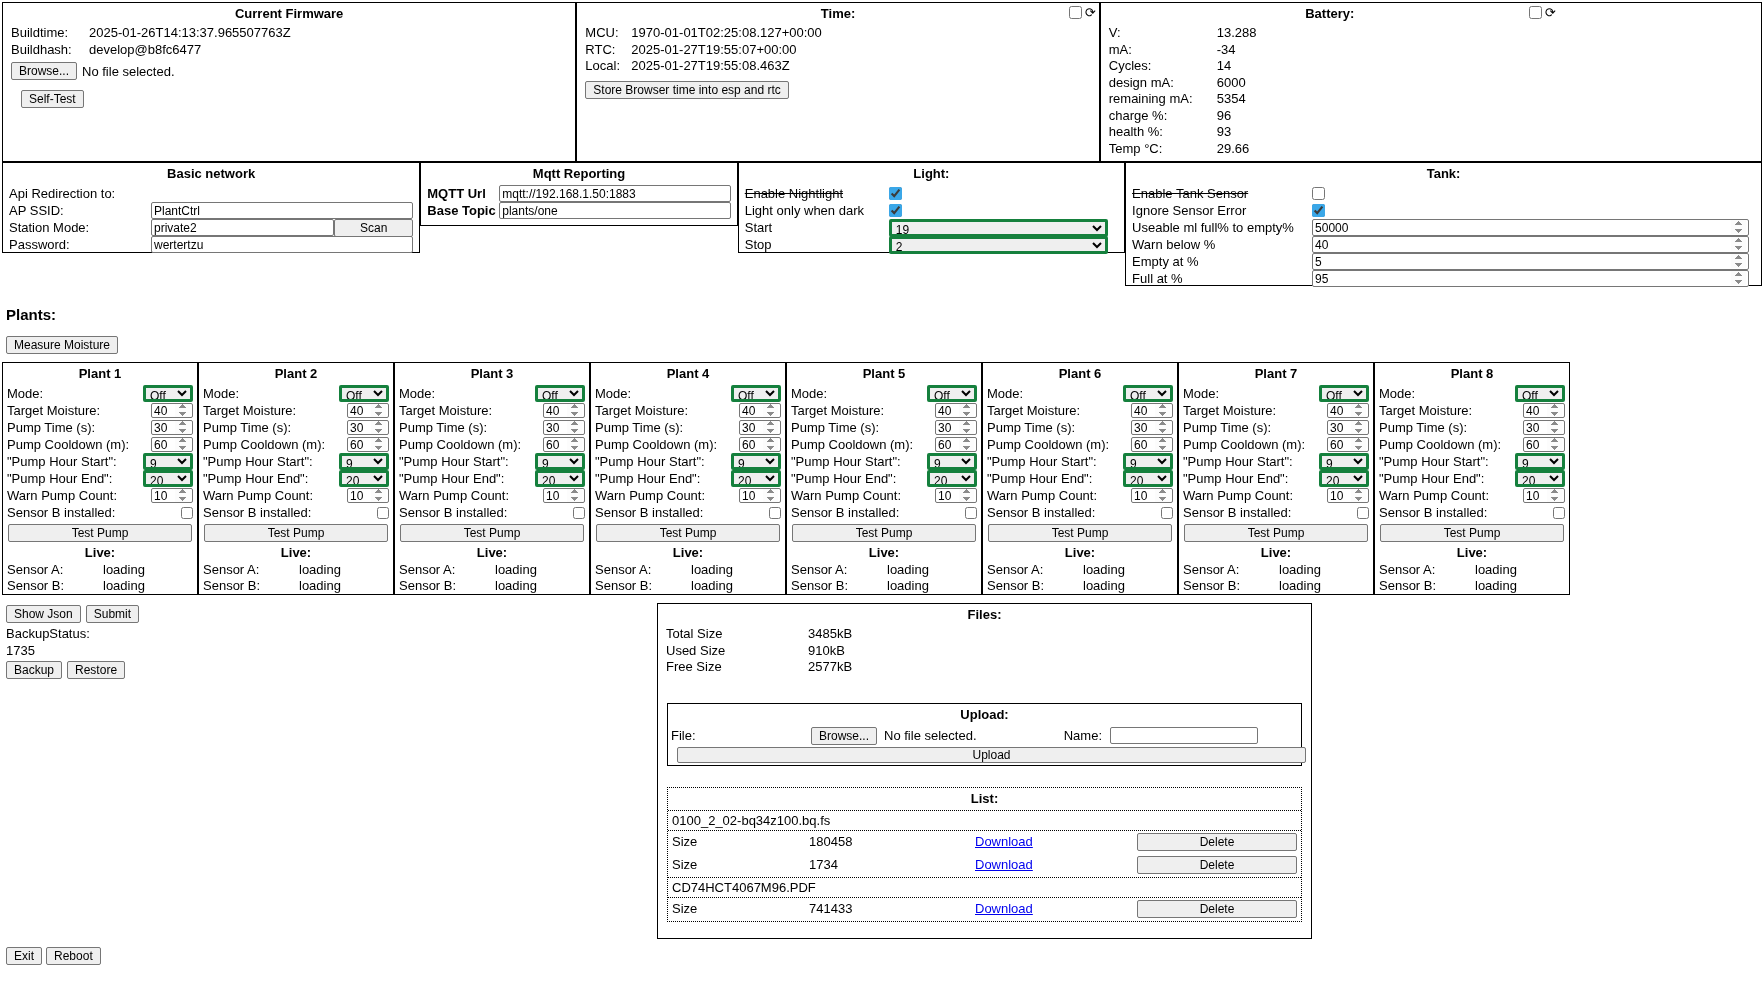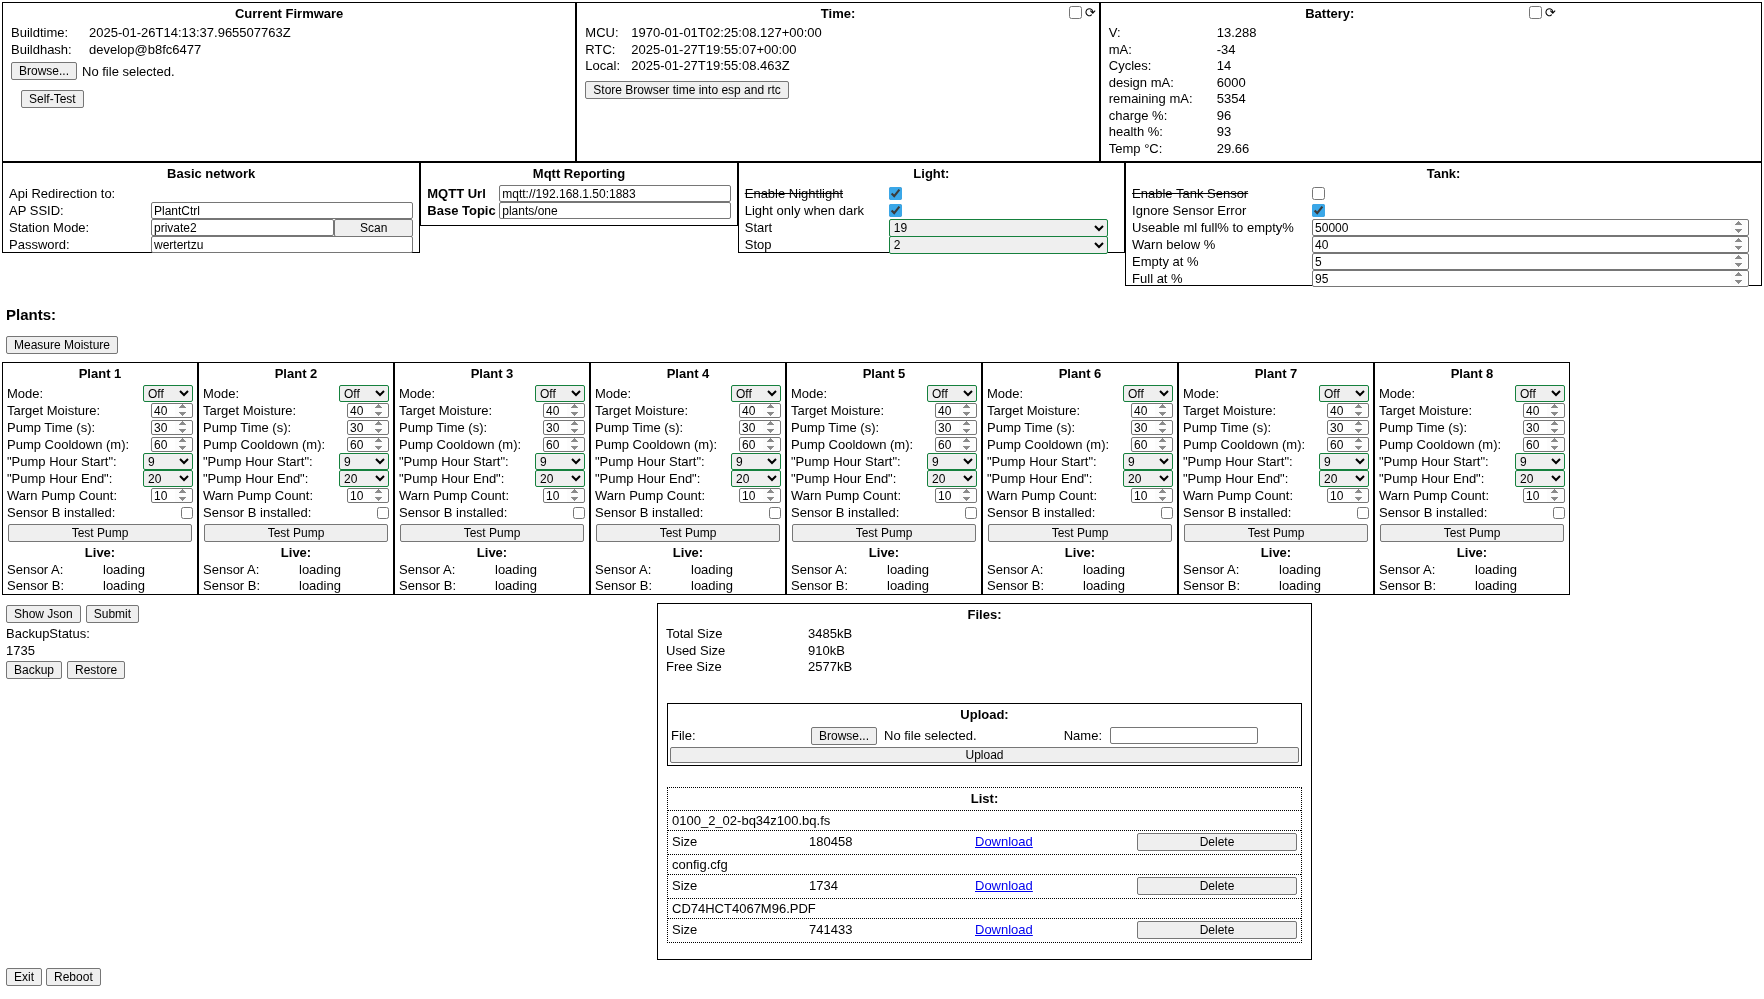--- a/index.html
+++ b/index.html
@@ -9,21 +9,21 @@
   .panel { border:1px solid #000; background:#fff; position:relative; }
   .ptitle { text-align:center; font-weight:700; padding:3px 0 4px; }
   .kv { display:flex; padding:0 8px; line-height:16.5px; }
   .kv .k { flex-shrink:0; }
   .fw-k { width:78px; }
   .time-k { width:46px; }
   .batt-k { width:108px; }
   button { font:12px "Liberation Sans","DejaVu Sans",sans-serif; background:#efefef; border:1px solid #767676; border-radius:2px; padding:1px 7px; color:#000; cursor:pointer; white-space:nowrap; }
   input[type="text"], input[type="number"] { font:12px "Liberation Sans","DejaVu Sans",sans-serif; border:1px solid #767676; border-radius:2px; padding:0 2px; height:17px; background:#fff; }
   input[type="number"]::-webkit-inner-spin-button { opacity:1; display:block; height:15px; }
-  select { font:12px "Liberation Sans","DejaVu Sans",sans-serif; height:18px; border:1px solid #15803d; border-radius:2px; background:#efefef; }
+  select { font:12px "Liberation Sans","DejaVu Sans",sans-serif; height:18px; border:3px solid #15803d; border-radius:2px; background:#efefef; }
   input[type="checkbox"] { width:13px; height:13px; accent-color: var(--accent,#3aa7e8); margin:0; }
   a { color: var(--link,#0000ee); }
   .strike { text-decoration: line-through; }
   .corner { position:absolute; top:3px; right:3px; display:flex; align-items:center; gap:3px; }
   .ricon { font-size:13px; line-height:13px; cursor:pointer; }
 
   .top-row { display:flex; align-items:stretch;justify-content:flex-end; }
   .panel-fw { width:575px; height:160px; }
   .panel-time { width:524px; height:160px; }
   .panel-batt { width:663px; height:160px; }
@@ -68,21 +68,21 @@
   .btnrow { display:flex; gap:5px; margin:2px 0 3px; }
   .leftcol .line { line-height:16.5px; }
   .panel-files { width:655px; padding-bottom:8px; }
   .files-k { width:142px; }
   .upload-box { border:1px solid #000; margin:27px 9px 0; padding-bottom:2px; }
   .uprow { display:flex; align-items:center; padding:1px 3px 2px; }
   .uprow .k { width:140px; flex-shrink:0; }
   .uprow .nofile { margin-left:7px; white-space:nowrap; }
   .name-label { margin-left:auto; margin-right:8px; }
   .name-input { width:148px; margin-right:40px; }
-  .upload-btn { display:block; width:calc(100% - 4px); margin:0 2px; height:16px; padding:0; line-height:12px; }
+  .upload-btn { display:block; width:calc(100% - 4px); margin:0 9px; height:16px; padding:0; line-height:12px; }
   .list-box { border:1px dotted #000; margin:21px 9px 8px; }
   .fname { border-top:1px dotted #000; border-bottom:1px dotted #000; padding:2px 4px; }
   .frow2 { display:flex; align-items:center; padding:2px 4px 3px; }
   .fsize-k { width:137px; flex-shrink:0; }
   .fsize-v { width:166px; flex-shrink:0; }
   .dl-link { width:162px; flex-shrink:0; }
   .del-btn { width:164px; margin-left:auto; }
   .footer-row { display:flex; gap:4px; margin:8px 0 0 4px; }
 </style>
 </head>
@@ -698,21 +698,20 @@
             <div class="fname">0100_2_02-bq34z100.bq.fs</div>
             <div class="frow2">
               <span class="fsize-k">Size</span>
               <span class="fsize-v">180458</span>
               <a href="#" class="dl-link">Download</a>
               <button class="del-btn">Delete</button>
             </div>
           </div>
 
           <div class="fentry">
-            <div class="fname">config.cfg</div>
             <div class="frow2">
               <span class="fsize-k">Size</span>
               <span class="fsize-v">1734</span>
               <a href="#" class="dl-link">Download</a>
               <button class="del-btn">Delete</button>
             </div>
           </div>
 
           <div class="fentry">
             <div class="fname">CD74HCT4067M96.PDF</div>

